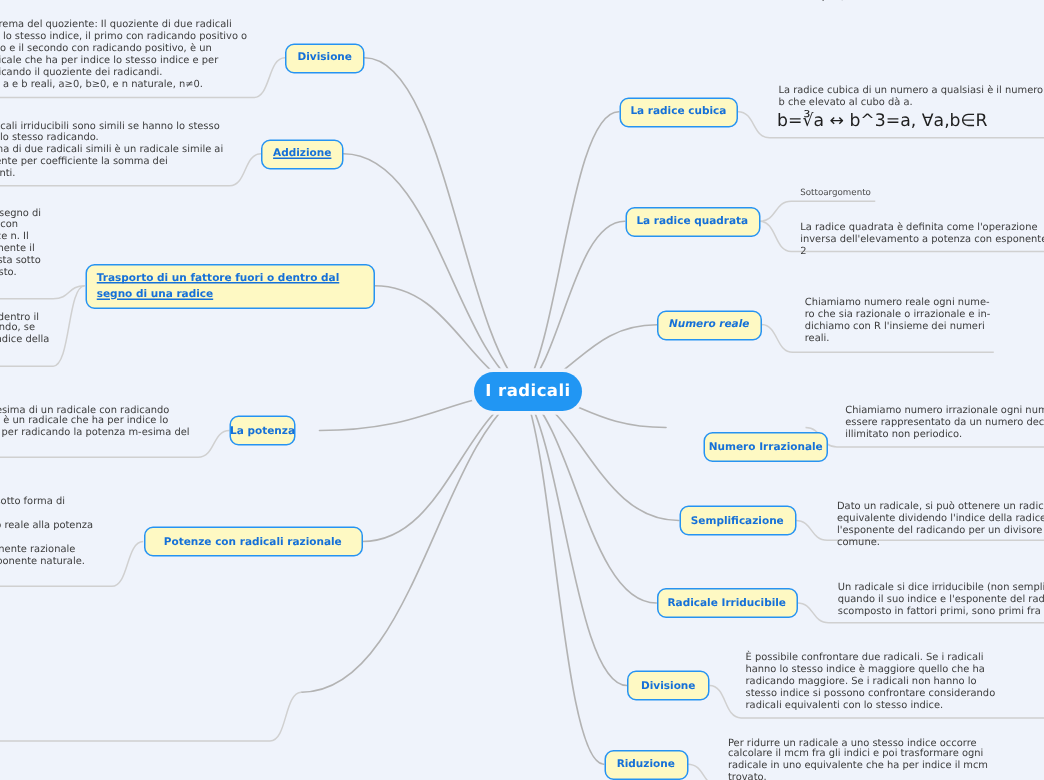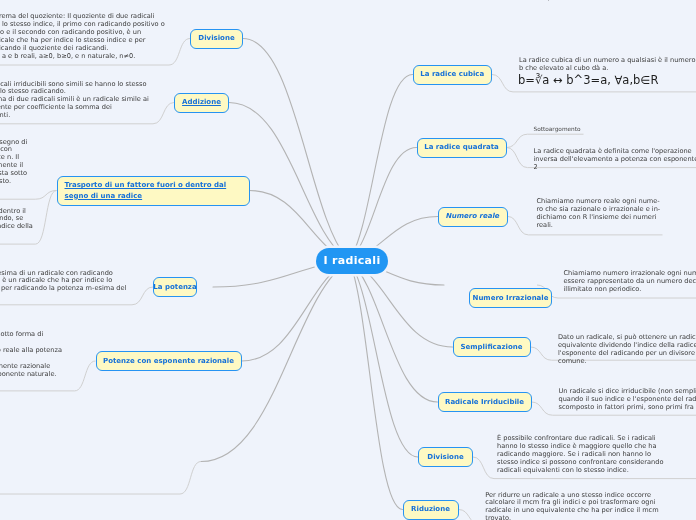--- a/index.html
+++ b/index.html
@@ -64,21 +64,21 @@
 
   <div class="root" style="left:316px;top:247.5px;width:72px;height:26px;border-radius:13px;">
     <span>I radicali</span>
   </div>
 
   <div class="node" style="left:190px;top:28.5px;width:53px;height:20px;">Divisione</div>
   <div class="node" style="left:174px;top:92.5px;width:55px;height:20px;text-decoration:underline;">Addizione</div>
   <div class="node left" style="left:56.5px;top:175.5px;width:193px;height:30px;text-decoration:underline;">Trasporto di un fattore fuori o dentro dal
 segno di una radice</div>
   <div class="node" style="left:153px;top:277px;width:44px;height:20px;">La potenza</div>
-  <div class="node" style="left:95.5px;top:351px;width:146px;height:20px;">Potenze con esponente razionale</div>
+  <div class="node" style="left:95.5px;top:351px;width:146px;height:20px;">Potenze con radicali razionale</div>
   <div class="node" style="left:416.5px;top:137.5px;width:90px;height:20px;">La radice quadrata</div>
   <div class="node" style="left:412.5px;top:64.5px;width:79.5px;height:20px;">La radice cubica</div>
   <div class="node" style="left:438px;top:206.5px;width:69.5px;height:20px;font-style:italic;">Numero reale</div>
   <div class="node" style="left:469px;top:275px;width:83px;height:20px;margin-top:13px;">Numero Irrazionale</div>
   <div class="node" style="left:437.5px;top:392px;width:94px;height:20px;">Radicale Irriducibile</div>
   <div class="node" style="left:452.5px;top:337px;width:78px;height:20px;">Semplificazione</div>
   <div class="node" style="left:418px;top:447px;width:55px;height:20px;">Divisione</div>
   <div class="node" style="left:402.5px;top:499.5px;width:56px;height:20px;">Riduzione</div>
 
   <div class="note" style="left:504px;top:-6.5px;width:200px;">• se a&lt;0 e n pari, non esiste.</div>

